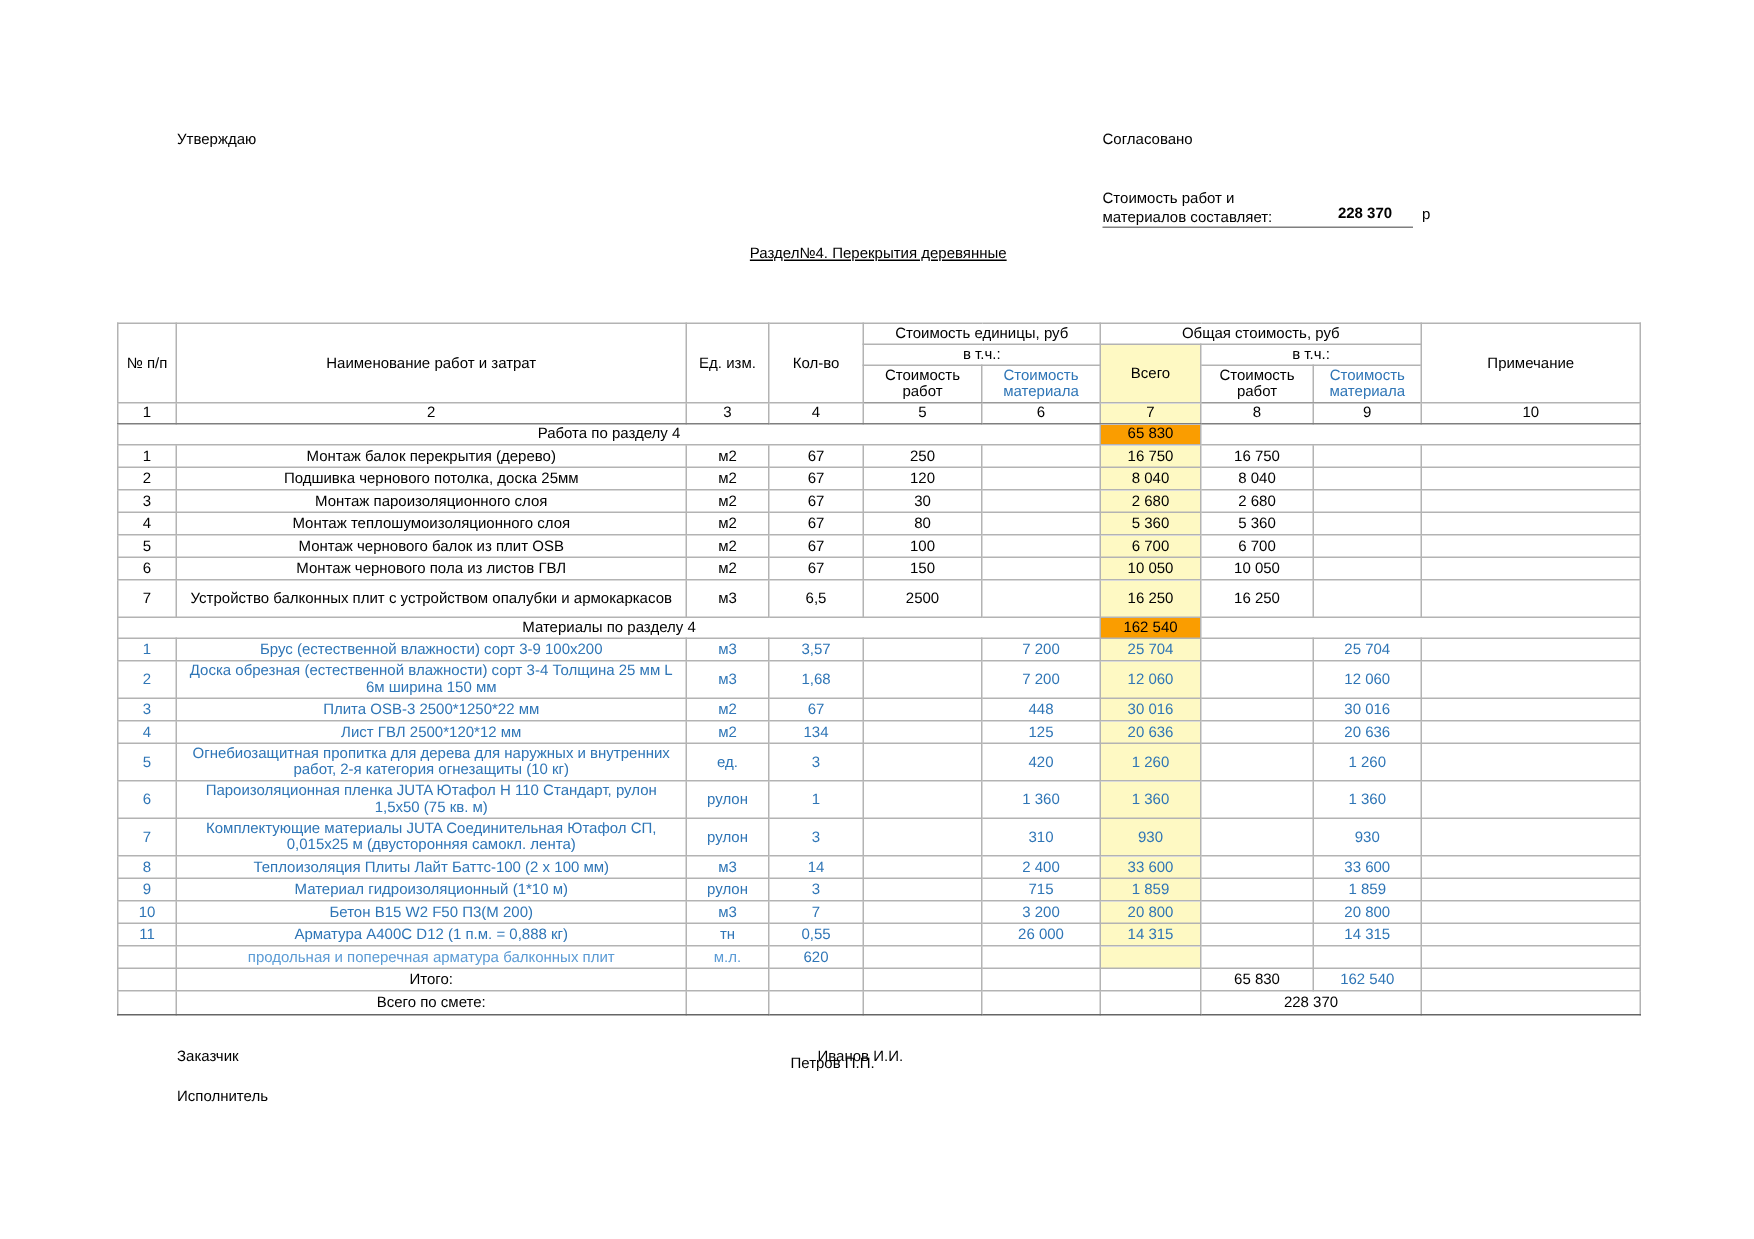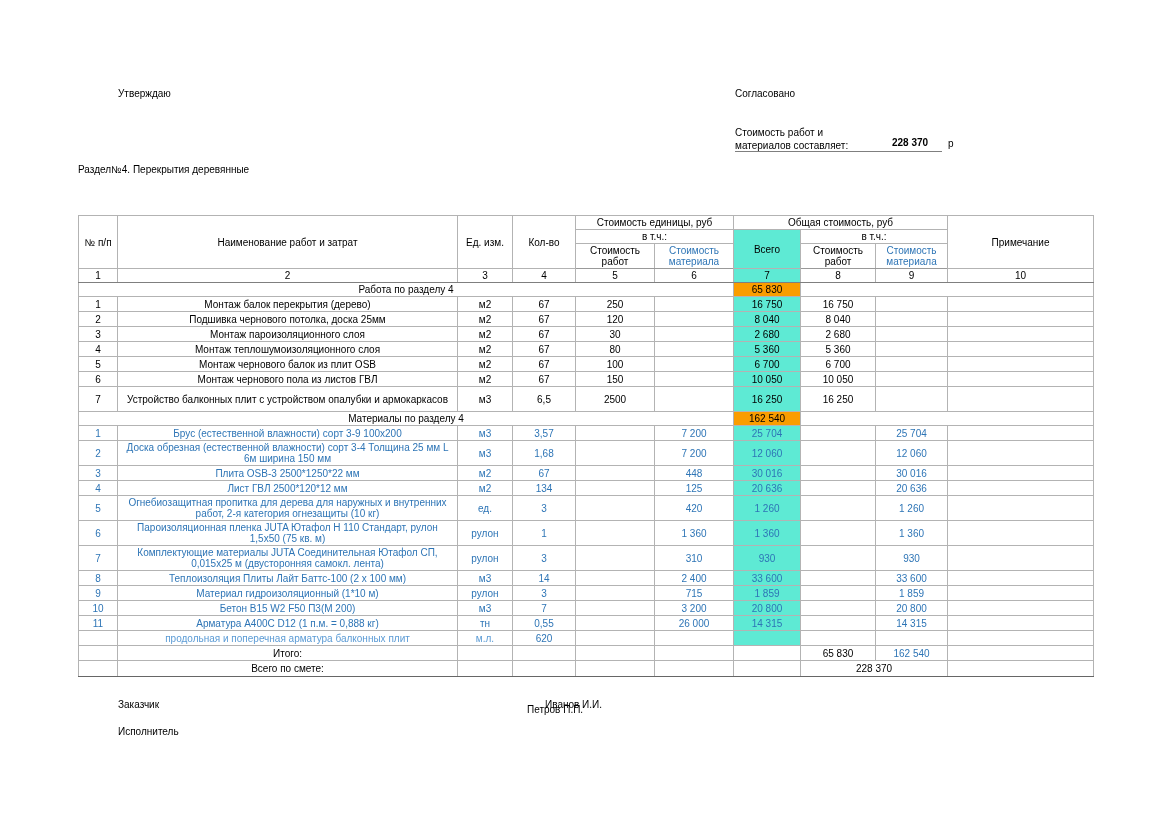--- a/index.html
+++ b/index.html
@@ -6,21 +6,21 @@
   html,body { margin:0; padding:0; }
   body {
     width:1169px; height:826px; position:relative; background:#ffffff;
     font-family:"Liberation Sans", "DejaVu Sans", sans-serif;
     font-size:10px; color:#000; overflow:hidden;
   }
   .abs { position:absolute; white-space:nowrap; }
   .bold { font-weight:bold; }
   .cost-note { line-height:13px; }
   .sign-line { position:absolute; border-bottom:1px solid #7f7f7f; }
-  .doc-title { position:absolute; left:78px; width:1015px; text-align:left; }
+  .doc-title { position:absolute; left:78px; width:1015px; text-align:center;text-decoration:underline; }
 
   table.est {
     position:absolute; left:78px; top:215px; width:1015px;
     border-collapse:collapse; table-layout:fixed;
     font-size:10px; line-height:11px;
   }
   table.est th, table.est td {
     border:1px solid #b3b3b3; padding:1px 3px;
     text-align:center; vertical-align:middle; font-weight:normal;
     overflow:hidden;
@@ -30,21 +30,21 @@
   tr.hC { height:24px; }
   tr.nums { height:13px; }
   tr.nums td { border-bottom-color:#7f7f7f; }
   tr.hC th { border-bottom-color:#999; }
   tbody tr { height:15px; }
   tr.sec { height:14px; }
   tr.tall { height:25px; }
   tr.grand { height:16px;padding-left:40px; }
   tr.grand td { border-bottom-color:#666; }
   .name { text-align:left; padding-left:3px !important;margin-left:16px; }
-  .lo { background:#5eead4; }
+  .lo { background:#fef9c3; }
   .do { background:#FA9D00; }
   .blue-t { color:#2E75B6; }
   .blue td.data { color:#2E75B6; }
   .sub-t { color:#5B9BD5; }
   td.nb { border:none; }
 </style>
 </head>
 <body>
 
 <div class="abs" style="left:118px; top:88px;text-align:center;">Утверждаю</div>

